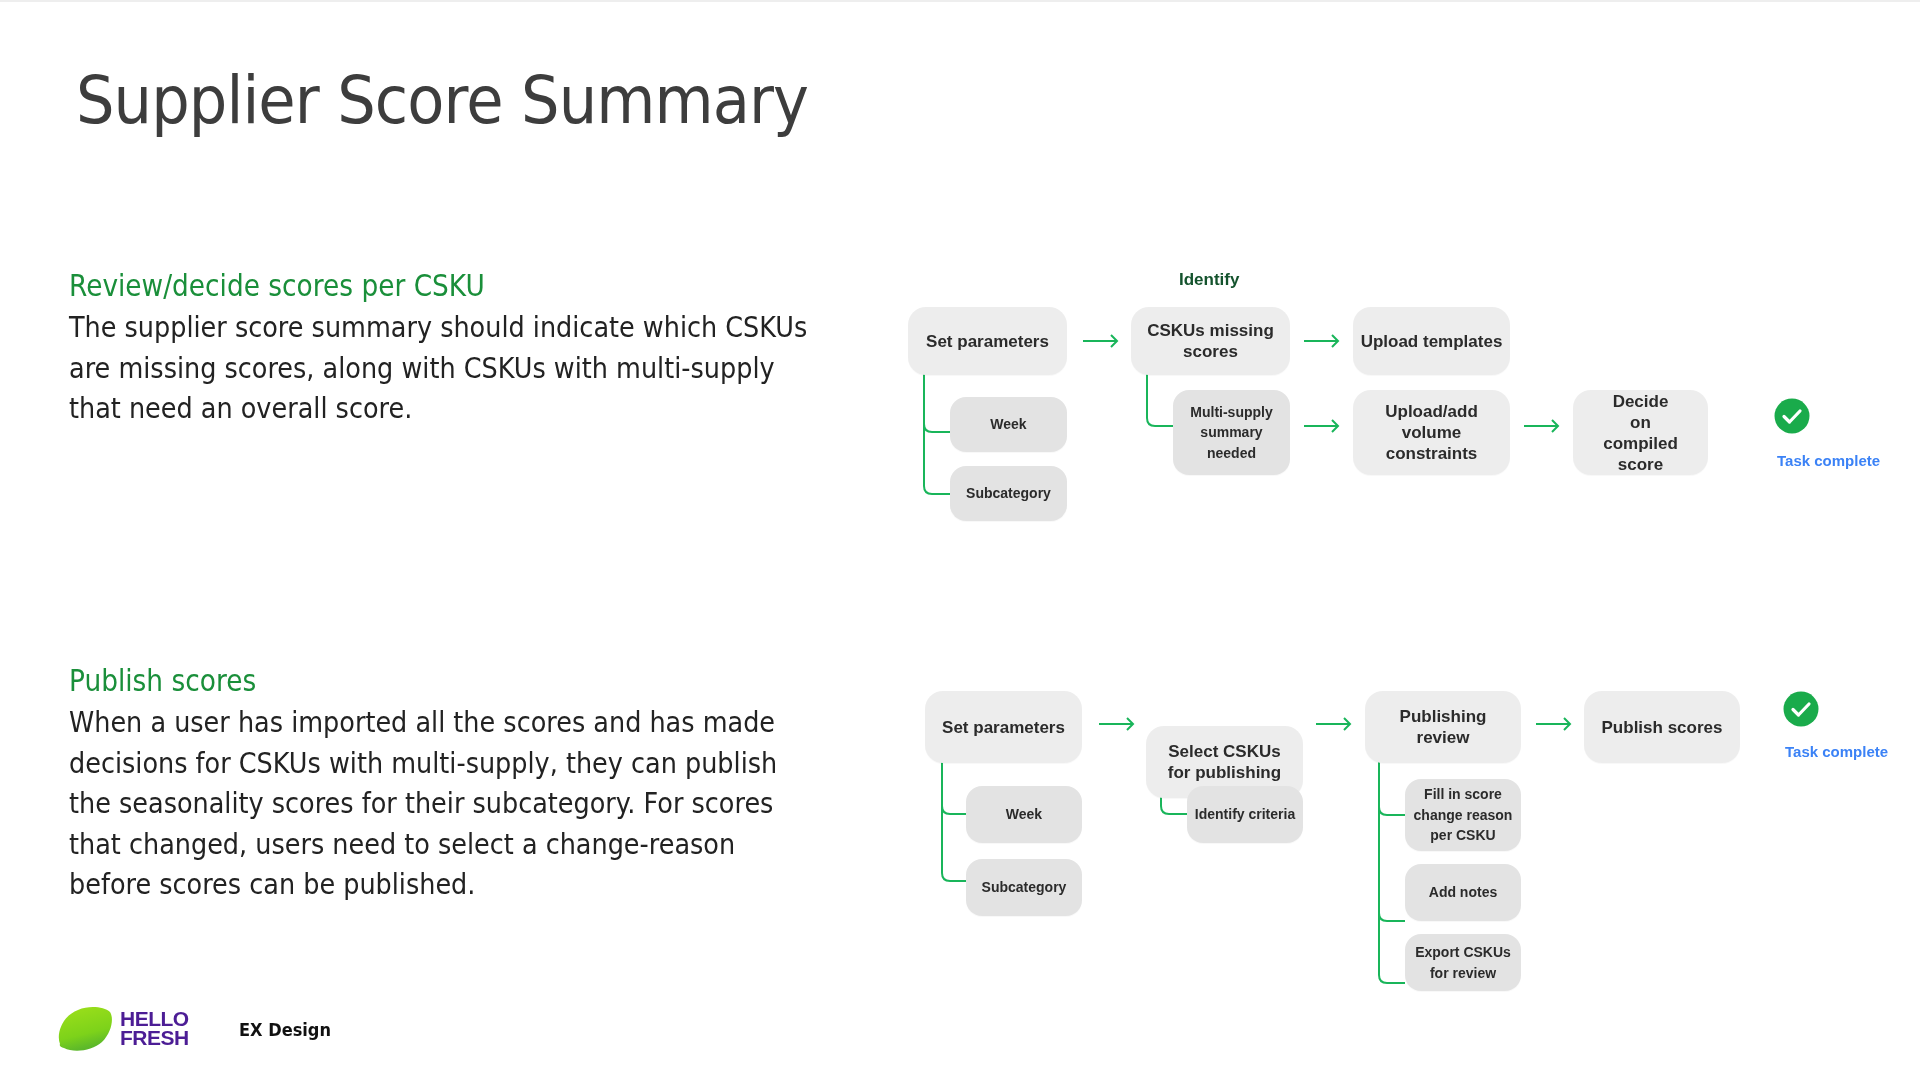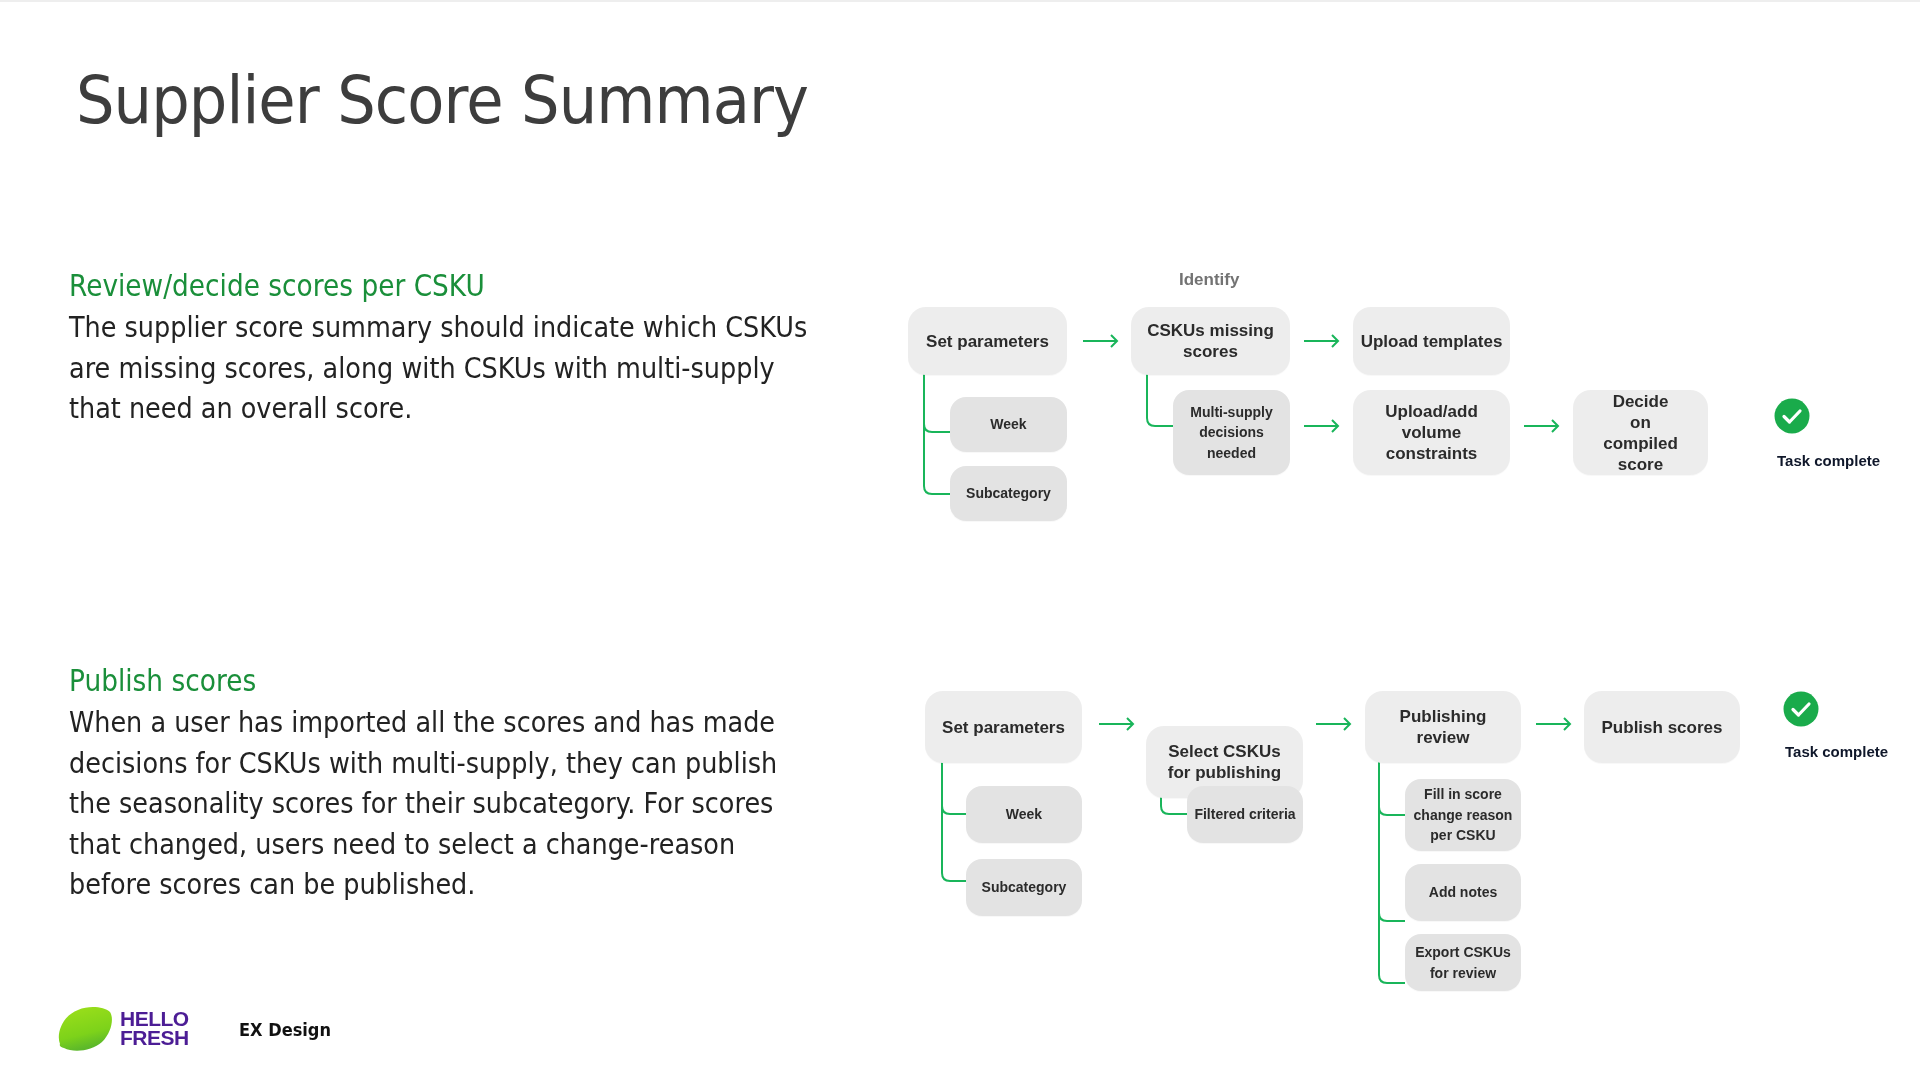--- a/index.html
+++ b/index.html
@@ -34,24 +34,24 @@
     text-align: center; border-radius: 18px; background: #ededed;
     color: #2b2b2b; font-weight: 700; font-size: 17px; line-height: 21px;
     box-shadow: 0 1px 1px rgba(0,0,0,0.03);
   }
   .box.sub {
     background: #e3e3e3; font-size: 14px; line-height: 20.5px; border-radius: 16px;
   }
   .arrow { position: absolute; width: 36px; height: 14px; }
   .tree { position: absolute; overflow: visible; }
   .identify {
-    left: 1179px; top: 268px; font-size: 17px; color: #737373; font-weight: 700;
+    left: 1179px; top: 268px; font-size: 17px; color: #14532d; font-weight: 700;
   }
   .check { position: absolute; width: 36px; height: 36px; }
-  .task-label { position: absolute; font-size: 15px; font-weight: 700; color: #0f172a; white-space: nowrap; }
+  .task-label { position: absolute; font-size: 15px; font-weight: 700; color: #3b82f6; white-space: nowrap; }
 
   .logo-lime { left: 56px; top: 1002px; width: 58px; height: 48px; }
   .logo-text {
     left: 120px; top: 1007px; font-size: 21px; line-height: 19px; font-weight: 900;
     color: #4c1d95; letter-spacing: -0.5px;
   }
   .logo-text span { display: block; }
   .ex-design { left: 239px; top: 1017px; font-size: 18px; color: #111111; font-weight: 700; font-family: "DejaVu Sans", sans-serif; transform: scaleX(0.9); transform-origin: left top;}
 </style>
 </head>
@@ -86,21 +86,21 @@
 
 <div class="box" style="left:908px; top:305px; width:159px; height:68px;">Set parameters</div>
 <div class="box sub" style="left:950px; top:395px; width:117px; height:55px;">Week</div>
 <div class="box sub" style="left:950px; top:464px; width:117px; height:55px;">Subcategory</div>
 
 <svg class="arrow" style="left:1083px; top:332px;" viewBox="0 0 36 14">
   <path d="M0 7 H34 M28 1 L34 7 L28 13" fill="none" stroke="#19b55a" stroke-width="2"></path>
 </svg>
 
 <div class="box" style="left:1131px; top:305px; width:159px; height:68px; padding:0 14px; box-sizing:border-box;">CSKUs missing scores</div>
-<div class="box sub" style="left:1173px; top:388px; width:117px; height:85px; padding:0 10px; box-sizing:border-box;">Multi-supply decisions needed</div>
+<div class="box sub" style="left:1173px; top:388px; width:117px; height:85px; padding:0 10px; box-sizing:border-box;">Multi-supply summary needed</div>
 
 <svg class="arrow" style="left:1304px; top:332px;" viewBox="0 0 36 14">
   <path d="M0 7 H34 M28 1 L34 7 L28 13" fill="none" stroke="#19b55a" stroke-width="2"></path>
 </svg>
 <svg class="arrow" style="left:1304px; top:417px;" viewBox="0 0 36 14">
   <path d="M0 7 H34 M28 1 L34 7 L28 13" fill="none" stroke="#19b55a" stroke-width="2"></path>
 </svg>
 
 <div class="box" style="left:1353px; top:305px; width:157px; height:68px; padding:0 6px; box-sizing:border-box;">Upload templates</div>
 <div class="box" style="left:1353px; top:388px; width:157px; height:85px; padding:0 18px; box-sizing:border-box;">Upload/add volume constraints</div>
@@ -129,21 +129,21 @@
 
 <div class="box" style="left:925px; top:689px; width:157px; height:72px;">Set parameters</div>
 <div class="box sub" style="left:966px; top:784px; width:116px; height:57px;">Week</div>
 <div class="box sub" style="left:966px; top:857px; width:116px; height:57px;">Subcategory</div>
 
 <svg class="arrow" style="left:1099px; top:715px;" viewBox="0 0 36 14">
   <path d="M0 7 H34 M28 1 L34 7 L28 13" fill="none" stroke="#19b55a" stroke-width="2"></path>
 </svg>
 
 <div class="box" style="left:1146px; top:689px; width:157px; height:72px; padding:0 16px; box-sizing:border-box;margin-top:35px;">Select CSKUs for publishing</div>
-<div class="box sub" style="left:1187px; top:784px; width:116px; height:57px;">Filtered criteria</div>
+<div class="box sub" style="left:1187px; top:784px; width:116px; height:57px;">Identify criteria</div>
 
 <svg class="arrow" style="left:1316px; top:715px;" viewBox="0 0 36 14">
   <path d="M0 7 H34 M28 1 L34 7 L28 13" fill="none" stroke="#19b55a" stroke-width="2"></path>
 </svg>
 
 <div class="box" style="left:1365px; top:689px; width:156px; height:72px; padding:0 30px; box-sizing:border-box;">Publishing review</div>
 <div class="box sub" style="left:1405px; top:777px; width:116px; height:72px; padding:0 6px; box-sizing:border-box;">Fill in score change reason per CSKU</div>
 <div class="box sub" style="left:1405px; top:862px; width:116px; height:57px;">Add notes</div>
 <div class="box sub" style="left:1405px; top:932px; width:116px; height:57px; padding:0 10px; box-sizing:border-box;">Export CSKUs for review</div>
 

